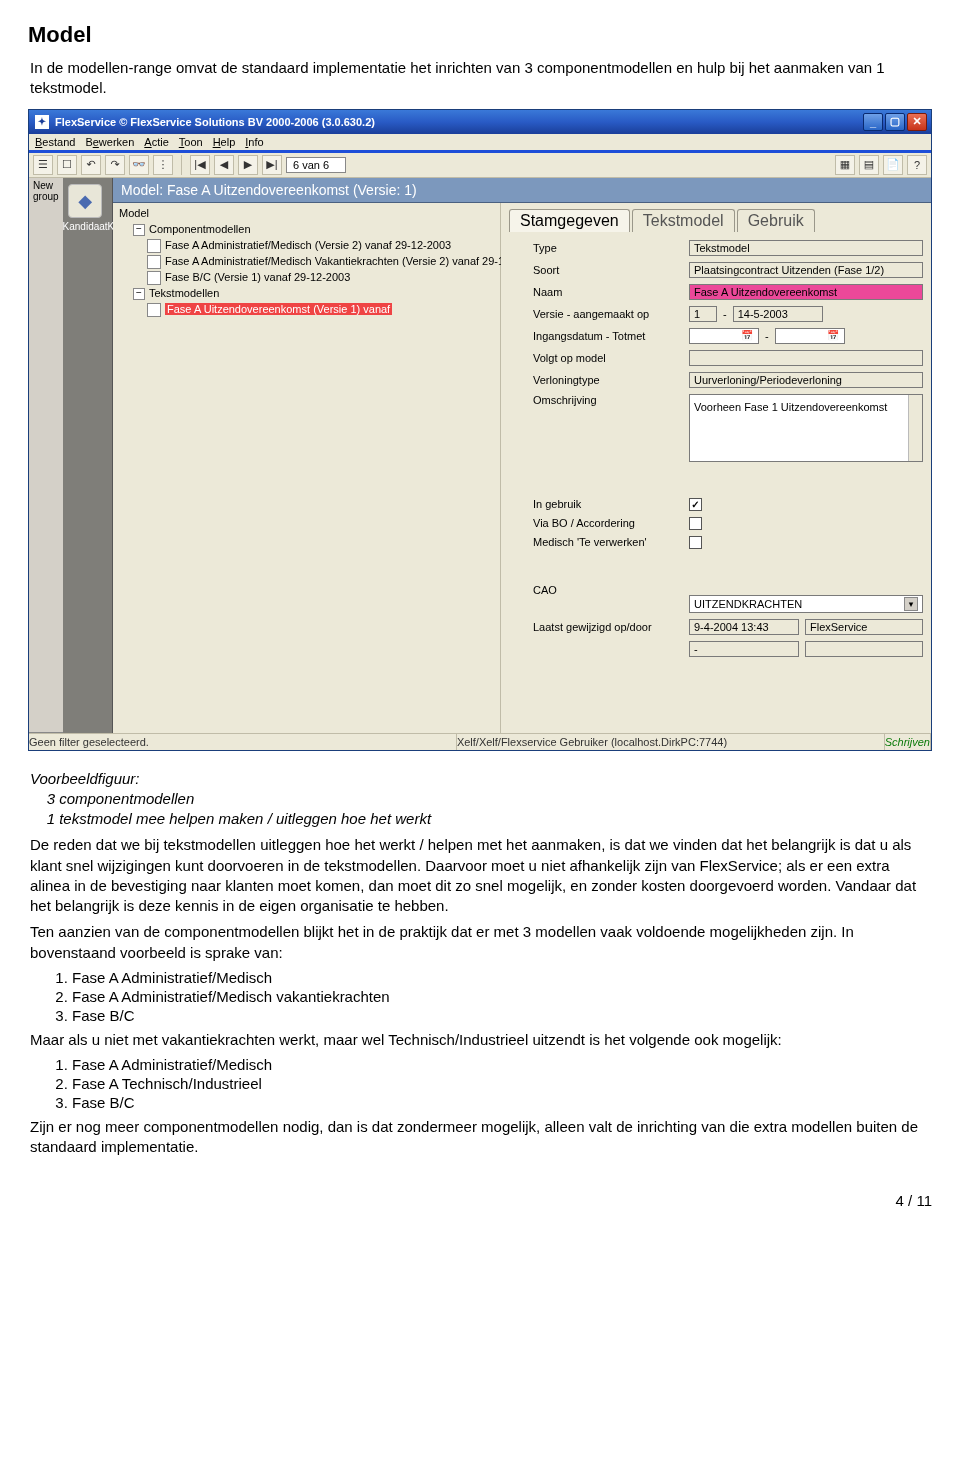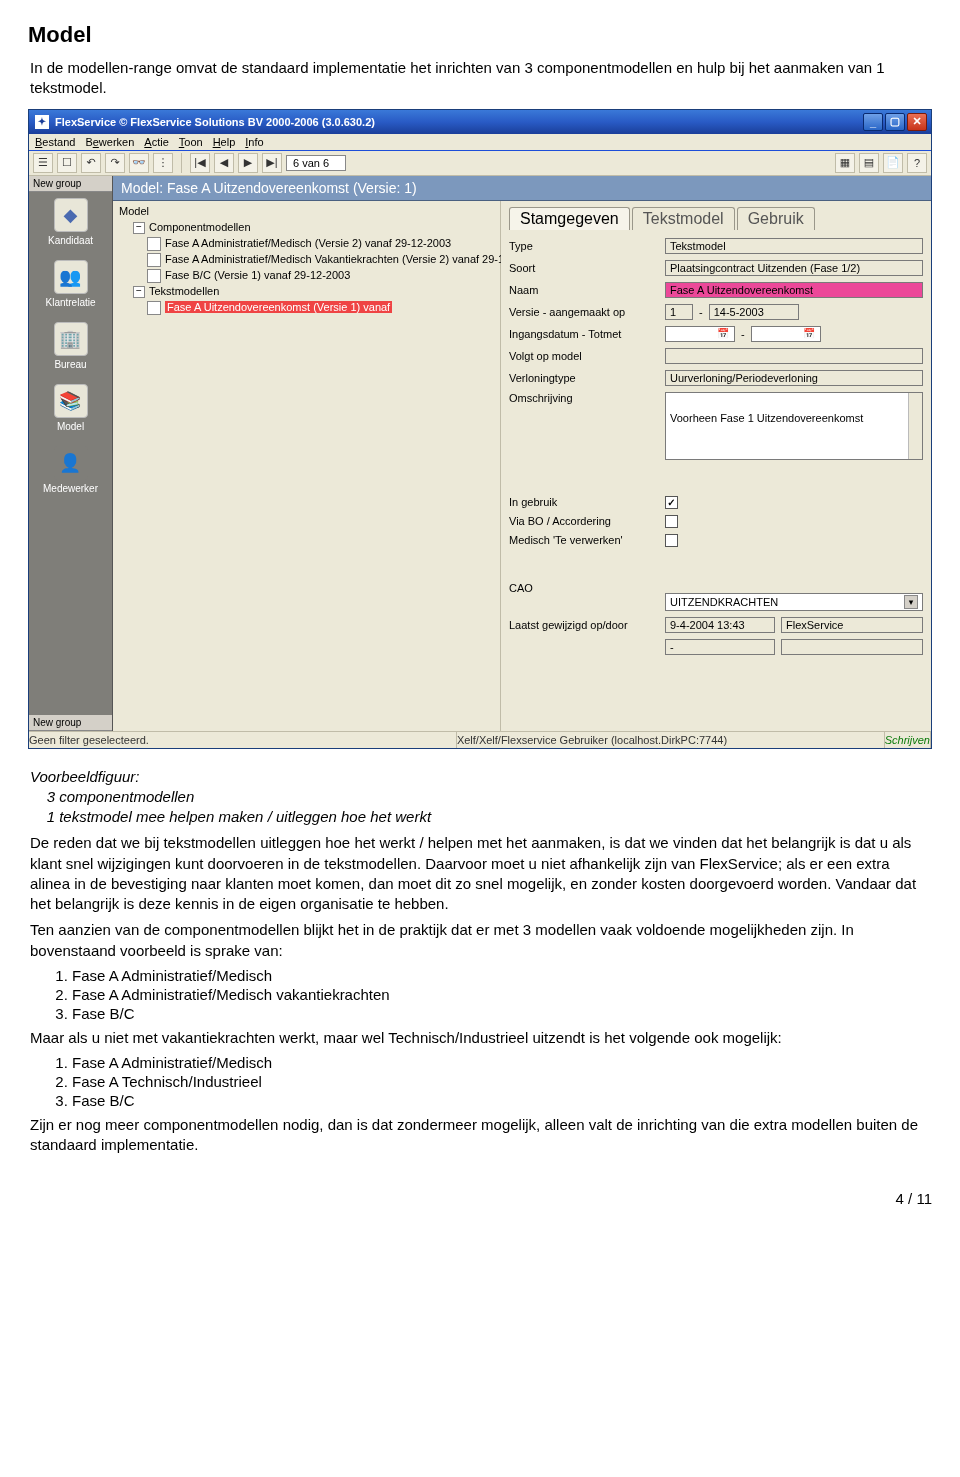--- a/index.html
+++ b/index.html
@@ -51,21 +51,21 @@
     background: linear-gradient(to bottom,#6fa0e8,#2966c7);
     border: 1px solid #0a2a70;
     border-radius: 2px;
     color:#fff;
     display:flex;align-items:center;justify-content:center;
     font-size:11px;font-weight:bold;
   }
   .winbtn.close { background: linear-gradient(to bottom,#ea7055,#c8341a); border-color:#7a1a0a;}
   .menubar {
     background:#ece9d8;
-    border-bottom:1px solid #1d4ed8;
+    border-bottom:3px solid #1d4ed8;
     padding:2px 6px;
     display:flex;
     gap:10px;
   }
   .menubar span u { text-decoration: underline; }
   .toolbar {
     background:#ece9d8;
     border-bottom:1px solid #c0bca8;
     padding:2px 4px;
     display:flex;
@@ -86,21 +86,21 @@
   }
   .toolbar-spacer { flex:1; }
   .body {
     display:flex;
     height:555px;
   }
   .sidebar {
     width:84px;
     background:#7f7e79;
     display:flex;
-    flex-direction:column;
+    flex-direction:row;
     align-items:stretch;
     border-right:1px solid #555;
   }
   .sidegroup {
     background:#d4d0c8;
     color:#000;
     font-size:10px;
     padding:2px 4px;
     border-bottom:1px solid #888;
   }
@@ -197,21 +197,21 @@
     background:#f6f4ea;
     font-weight:normal;
   }
   .tab.inactive { color:#555; }
   .formrow {
     display:flex;
     align-items:center;
     margin-bottom:6px;
     gap:6px;
   }
-  .formrow .lbl { width:150px; }
+  .formrow .lbl { width:150px;margin-left:24px; }
   .inp {
     border:1px solid #7a7a7a;
     background:#fff;
     padding:1px 4px;
     font-size:11px;
     min-height:16px;
     flex:1;
   }
   .inp.ro { background:#ece9d8; }
   .inp.hl { background:#ec4899; }
@@ -222,21 +222,21 @@
     display:inline-flex;align-items:center;gap:3px;
   }
   .datebox .calicon { margin-left:auto;font-size:10px;color:#555;}
   .chk {
     width:13px;height:13px;border:1px solid #555;background:#fff;
     display:inline-flex;align-items:center;justify-content:center;
     font-size:10px;font-weight:bold;
   }
   .txtarea {
     border:1px solid #7a7a7a;background:#fff;
-    padding:19px 4px;font-size:11px;
+    padding:6px 4px;font-size:11px;
     flex:1;height:68px;
     position:relative;
   }
   .txtarea .sbar {
     position:absolute;right:0;top:0;bottom:0;width:14px;
     background:#ece9d8;border-left:1px solid #bbb;
   }
   .dropdown {
     border:1px solid #7a7a7a;background:#fff;
     padding:1px 4px;font-size:11px;flex:1;

